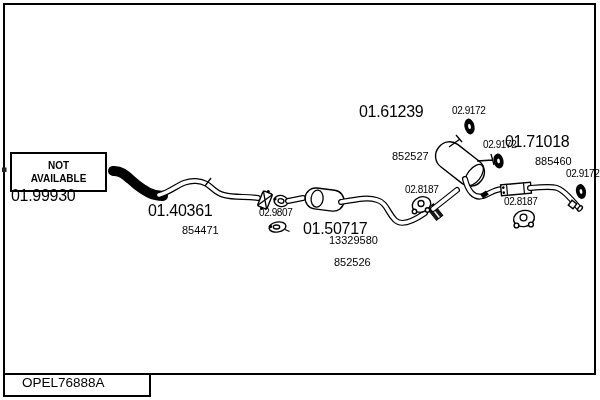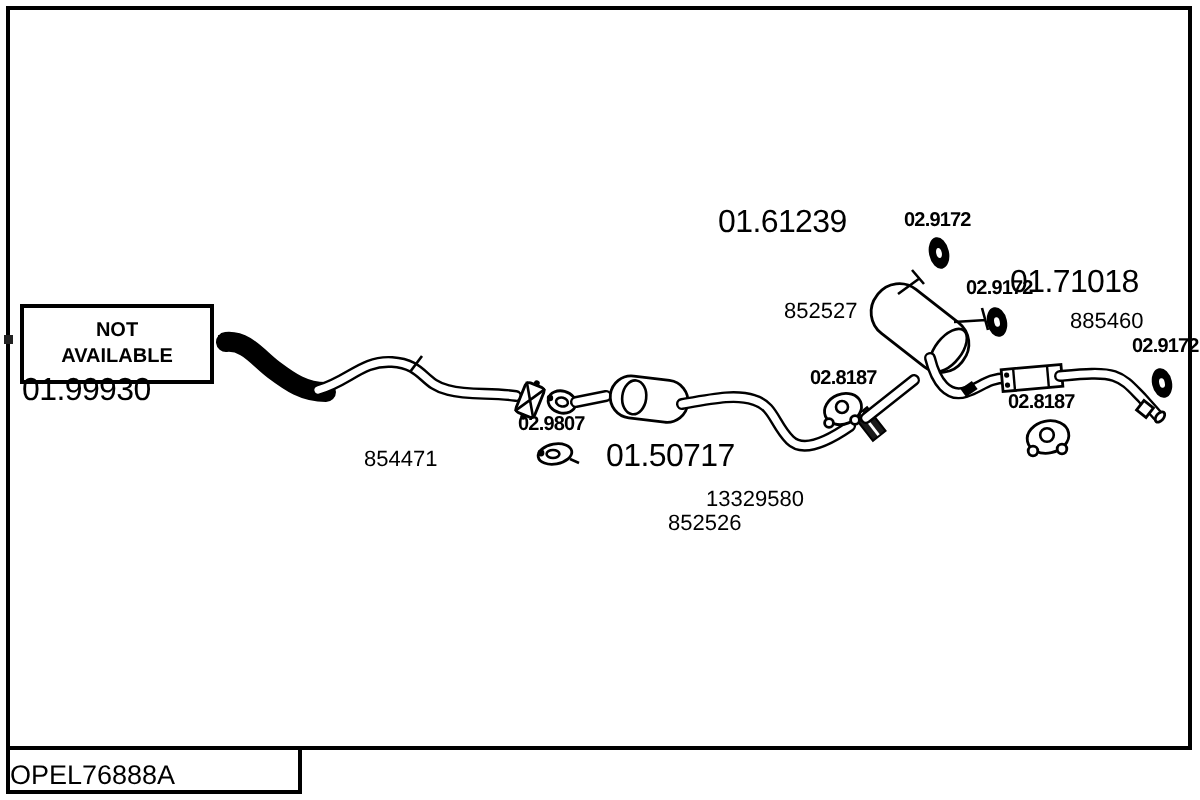--- a/index.html
+++ b/index.html
@@ -4,48 +4,48 @@
 <style>
   html,body{margin:0;padding:0;background:#fff;}
   #page{position:relative;width:600px;height:400px;background:#ffffff;overflow:hidden;
         font-family:"Liberation Sans",sans-serif;color:#000;}
   #frame{position:absolute;left:3px;top:3px;width:593px;height:372px;
          border:2px solid #000;box-sizing:border-box;}
   svg{position:absolute;left:0;top:0;}
   .lbl{position:absolute;white-space:nowrap;line-height:1;}
   .big{font-size:16px;letter-spacing:-0.3px;}
   .ref{font-size:11px;}
-  .sm{font-size:10px;font-weight:bold;letter-spacing:-0.4px;}
+  .sm{font-size:10px;font-weight:normal;letter-spacing:-0.4px;}
   
   #l99930{left:11px;top:188px;}
   #l40361{left:148px;top:203px;}
   #r854471{left:182px;top:225px;}
   #l50717{left:303px;top:221px;}
-  #r13329580{left:329px;top:245px;margin-left:24px;}
+  #r13329580{left:329px;top:235px;}
   #r852526{left:334px;top:257px;}
   #l61239{left:359px;top:104px;}
   #r852527{left:392px;top:126px;margin-top:25px;}
   #l71018{left:505px;top:134px;text-align:center;}
   #r885460{left:535px;top:156px;}
   
   #s9807{left:259px;top:208px;}
   #s9172a{left:452px;top:106px;}
   #s9172b{left:483px;top:140px;}
   #s9172c{left:566px;top:169px;}
   #s8187a{left:405px;top:185px;}
   #s8187b{left:504px;top:197px;}
   
   #navail{position:absolute;left:10px;top:152px;width:97px;height:40px;
           border:2px solid #000;box-sizing:border-box;display:flex;flex-direction:column;
           align-items:center;justify-content:center;font-size:10px;font-weight:bold;
           line-height:13px;text-align:center;}
   
   #codebox{position:absolute;left:3px;top:373px;width:148px;height:24px;
-           border:2px solid #000;box-sizing:border-box;display:flex;align-items:flex-end;
-           padding-left:0;font-size:13.5px;}
+           border:2px solid #000;box-sizing:border-box;display:flex;align-items:flex-start;
+           padding-left:17px;font-size:13.5px;}
   
   .tube-out{fill:none;stroke:#000;stroke-width:6;stroke-linecap:round;}
   .tube-in{fill:none;stroke:#fff;stroke-width:3.6;stroke-linecap:round;}
   .thin{fill:none;stroke:#000;stroke-width:1.3;}
   .part{fill:#fff;stroke:#000;stroke-width:1.4;}
 </style>
 </head>
 <body>
 
 <div id="page">
@@ -170,20 +170,21 @@
       <path class="thin" d="M285,229.5 L289.5,231.5"></path>
     </g>
   </svg>
 
   <div id="navail">
     <span>NOT</span>
     <span>AVAILABLE</span>
   </div>
 
   <div class="lbl big" id="l99930">01.99930</div>
+  <div class="lbl big" id="l40361">01.40361</div>
   <div class="lbl ref" id="r854471">854471</div>
   <div class="lbl big" id="l50717">01.50717</div>
   <div class="lbl ref" id="r13329580">13329580</div>
   <div class="lbl ref" id="r852526">852526</div>
   <div class="lbl big" id="l61239">01.61239</div>
   <div class="lbl ref" id="r852527">852527</div>
   <div class="lbl big" id="l71018">01.71018</div>
   <div class="lbl ref" id="r885460">885460</div>
 
   <div class="lbl sm" id="s9807">02.9807</div>

